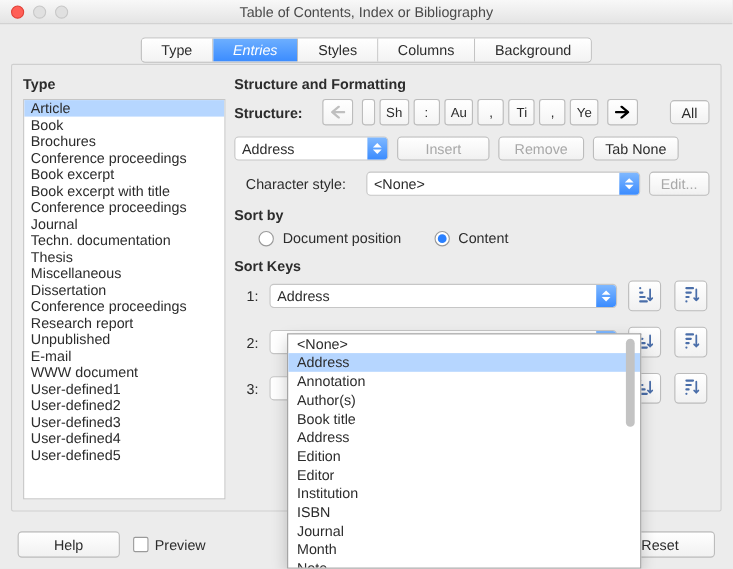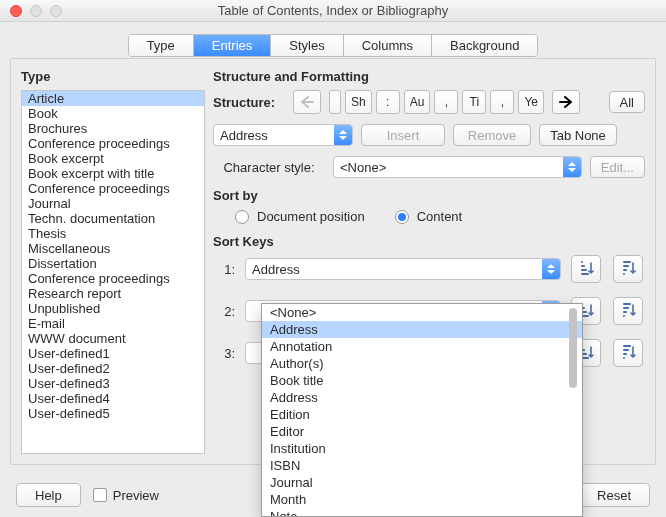--- a/index.html
+++ b/index.html
@@ -25,21 +25,21 @@
   .traffic { display: flex; gap: 8px; position: absolute; left: 10px; top: 5px; }
   .tl { width: 12px; height: 12px; border-radius: 50%; }
   .tl.red { background: #ff5f57; border: 0.5px solid #e14138; }
   .tl.dim { background: #e0e0e0; border: 0.5px solid #c8c8c8; }
   .wtitle { flex: 1; text-align: center; font-size: 13px; color: #4a4a4a; }
 
   .tabbar { display: flex; justify-content: center; margin-top: 12px; }
   .segmented { display: flex; border: 1px solid #bdbdbd; border-radius: 4px; overflow: hidden; background: #ffffff; }
   .seg { padding: 3px 18px; font-size: 13px; border-right: 1px solid #bdbdbd; background: linear-gradient(#ffffff,#f3f3f3); cursor: default; }
   .seg:last-child { border-right: none; }
-  .seg.active { background: linear-gradient(#6dafff,#3b8cff); color: #fff; }
+  .seg.active { background: linear-gradient(#6dafff,#3b8cff); color: #fff; font-style: italic; }
 
   .panel {
     position: absolute;
     left: 10px; right: 10px; top: 58px; bottom: 52px;
     border: 1px solid #cfcfcf;
     border-radius: 2px;
     background: #ececec;
     padding: 8px 10px 10px 10px;
   }
   .cols { display: flex; gap: 8px; height: 100%; }
@@ -60,21 +60,21 @@
   .btn {
     background: linear-gradient(#ffffff,#f1f1f1);
     border: 1px solid #bcbcbc;
     border-radius: 4px;
     padding: 2px 10px;
     height: 22px;
     display: inline-flex; align-items: center; justify-content: center;
     font-size: 13px;
   }
   .btn.disabled { color: #a8a8a8; }
-  .btn.big { padding: 3px 18px; height: 24px; }
+  .btn.big { padding: 3px 32px; height: 24px; }
   .token {
     border: 1px solid #bcbcbc; border-radius: 3px;
     background: linear-gradient(#ffffff,#f4f4f4);
     height: 22px; min-width: 24px; padding: 11px 5px;
     display: inline-flex; align-items: center; justify-content: center;
     font-size: 12px;
   }
   .navsq { width: 28px; }
   .arrow-svg { width: 14px; height: 12px; }
 

